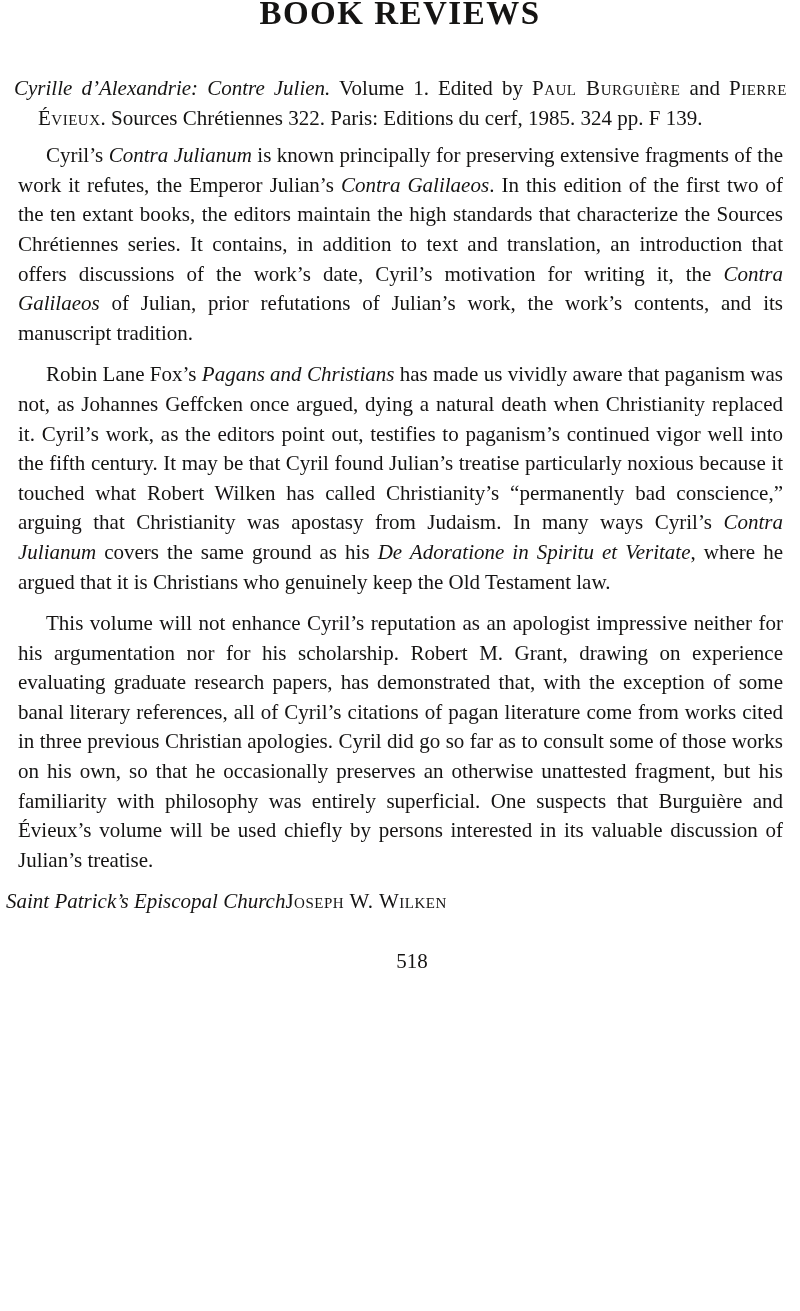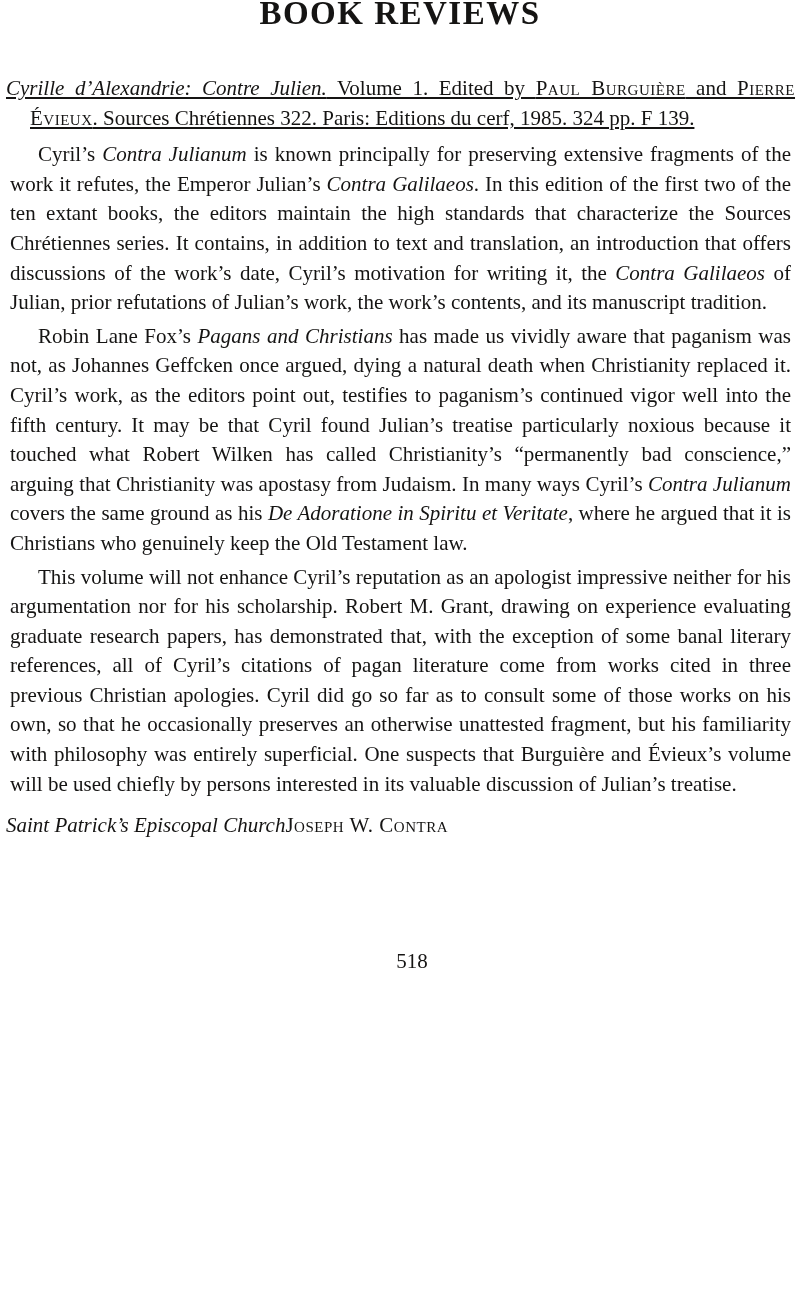--- a/index.html
+++ b/index.html
@@ -27,29 +27,28 @@
     line-height: 36px;
     margin-top: -5px;
   }
   .content {
     padding: 0 5px 0 6px;
     font-size: 21px;
     line-height: 29.6px;
     text-align: justify;
   }
   .citation {
-    margin: 0;
+    margin: 8px;
     margin-top: 43px;
     padding-left: 24px;
     text-indent: -24px;
     text-align: justify;
-    text-decoration: underline;
   }
   .body-paragraph {
-    margin: 4px;
+    margin: 12px;
     text-indent: 28px;
     text-align: justify;
   }
   .body-paragraph.first {
     margin-top: 7px;
   }
   .seg-italic { font-style: italic; }
   .seg-smallcaps { font-variant: small-caps; letter-spacing: 0.5px; }
   .seg-normal { font-style: normal; }
   .signature {
@@ -94,20 +93,20 @@
     <p class="body-paragraph first"><span class="seg-normal">Cyril’s </span><span class="seg-italic">Contra Julianum</span><span class="seg-normal"> is known principally for preserving extensive fragments of the work it refutes, the Emperor Julian’s </span><span class="seg-italic">Contra Galilaeos</span><span class="seg-normal">. In this edition of the first two of the ten extant books, the editors maintain the high standards that characterize the Sources Chrétiennes series. It contains, in addition to text and translation, an introduction that offers discussions of the work’s date, Cyril’s motivation for writing it, the </span><span class="seg-italic">Contra Galilaeos</span><span class="seg-normal"> of Julian, prior refutations of Julian’s work, the work’s contents, and its manuscript tradition.</span></p>
 
     <p class="body-paragraph"><span class="seg-normal">Robin Lane Fox’s </span><span class="seg-italic">Pagans and Christians</span><span class="seg-normal"> has made us vividly aware that paganism was not, as Johannes Geffcken once argued, dying a natural death when Christianity replaced it. Cyril’s work, as the editors point out, testifies to paganism’s continued vigor well into the fifth century. It may be that Cyril found Julian’s treatise particularly noxious because it touched what Robert Wilken has called Christianity’s “permanently bad conscience,” arguing that Christianity was apostasy from Judaism. In many ways Cyril’s </span><span class="seg-italic">Contra Julianum</span><span class="seg-normal"> covers the same ground as his </span><span class="seg-italic">De Adoratione in Spiritu et Veritate</span><span class="seg-normal">, where he argued that it is Christians who genuinely keep the Old Testament law.</span></p>
 
     <p class="body-paragraph"><span class="seg-normal">This volume will not enhance Cyril’s reputation as an apologist impressive neither for his argumentation nor for his scholarship. Robert M. Grant, drawing on experience evaluating graduate research papers, has demonstrated that, with the exception of some banal literary references, all of Cyril’s citations of pagan literature come from works cited in three previous Christian apologies. Cyril did go so far as to consult some of those works on his own, so that he occasionally preserves an otherwise unattested fragment, but his familiarity with philosophy was entirely superficial. One suspects that Burguière and Évieux’s volume will be used chiefly by persons interested in its valuable discussion of Julian’s treatise.</span></p>
 
     <div class="signature">
       <div class="signature-left">
         <span class="signature-affiliation">Saint Patrick’s Episcopal Church</span>
       </div>
-      <div class="signature-reviewer">Joseph W. Contra</div>
+      <div class="signature-reviewer">Joseph W. Wilken</div>
     </div>
 
   </div>
 
   <div class="page-number">518</div>
 
 </div>
 
 </body></html>

